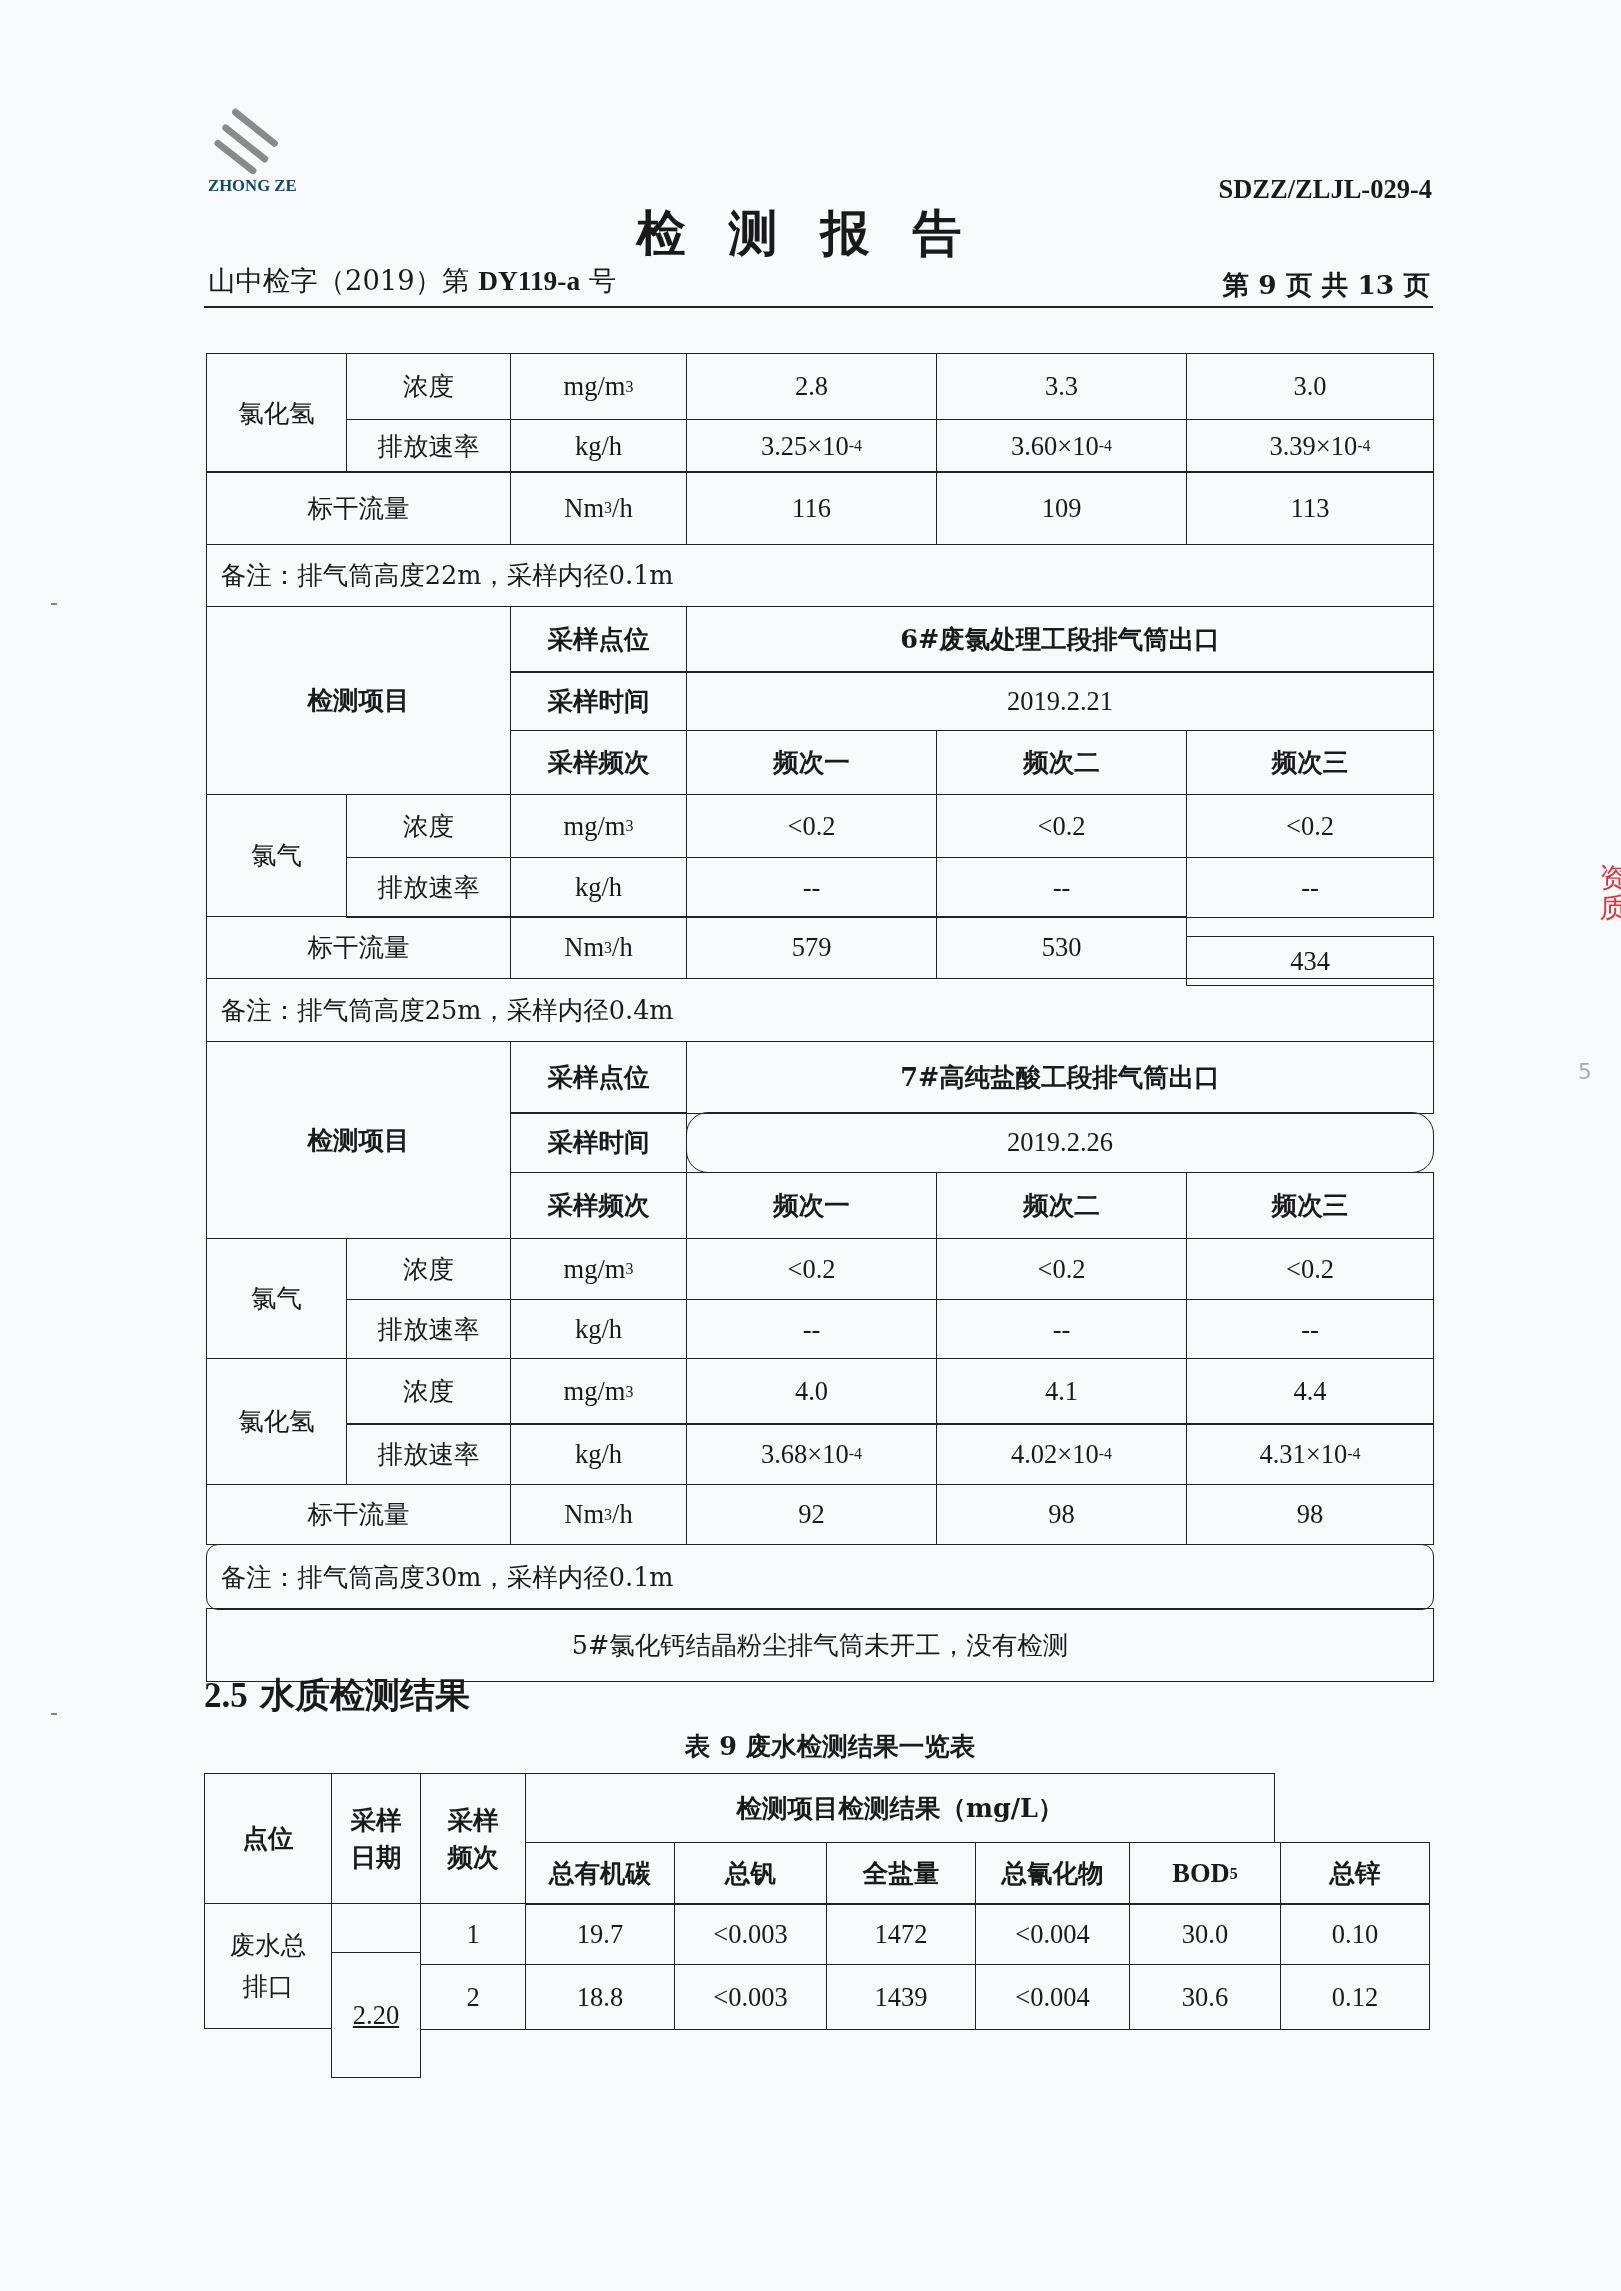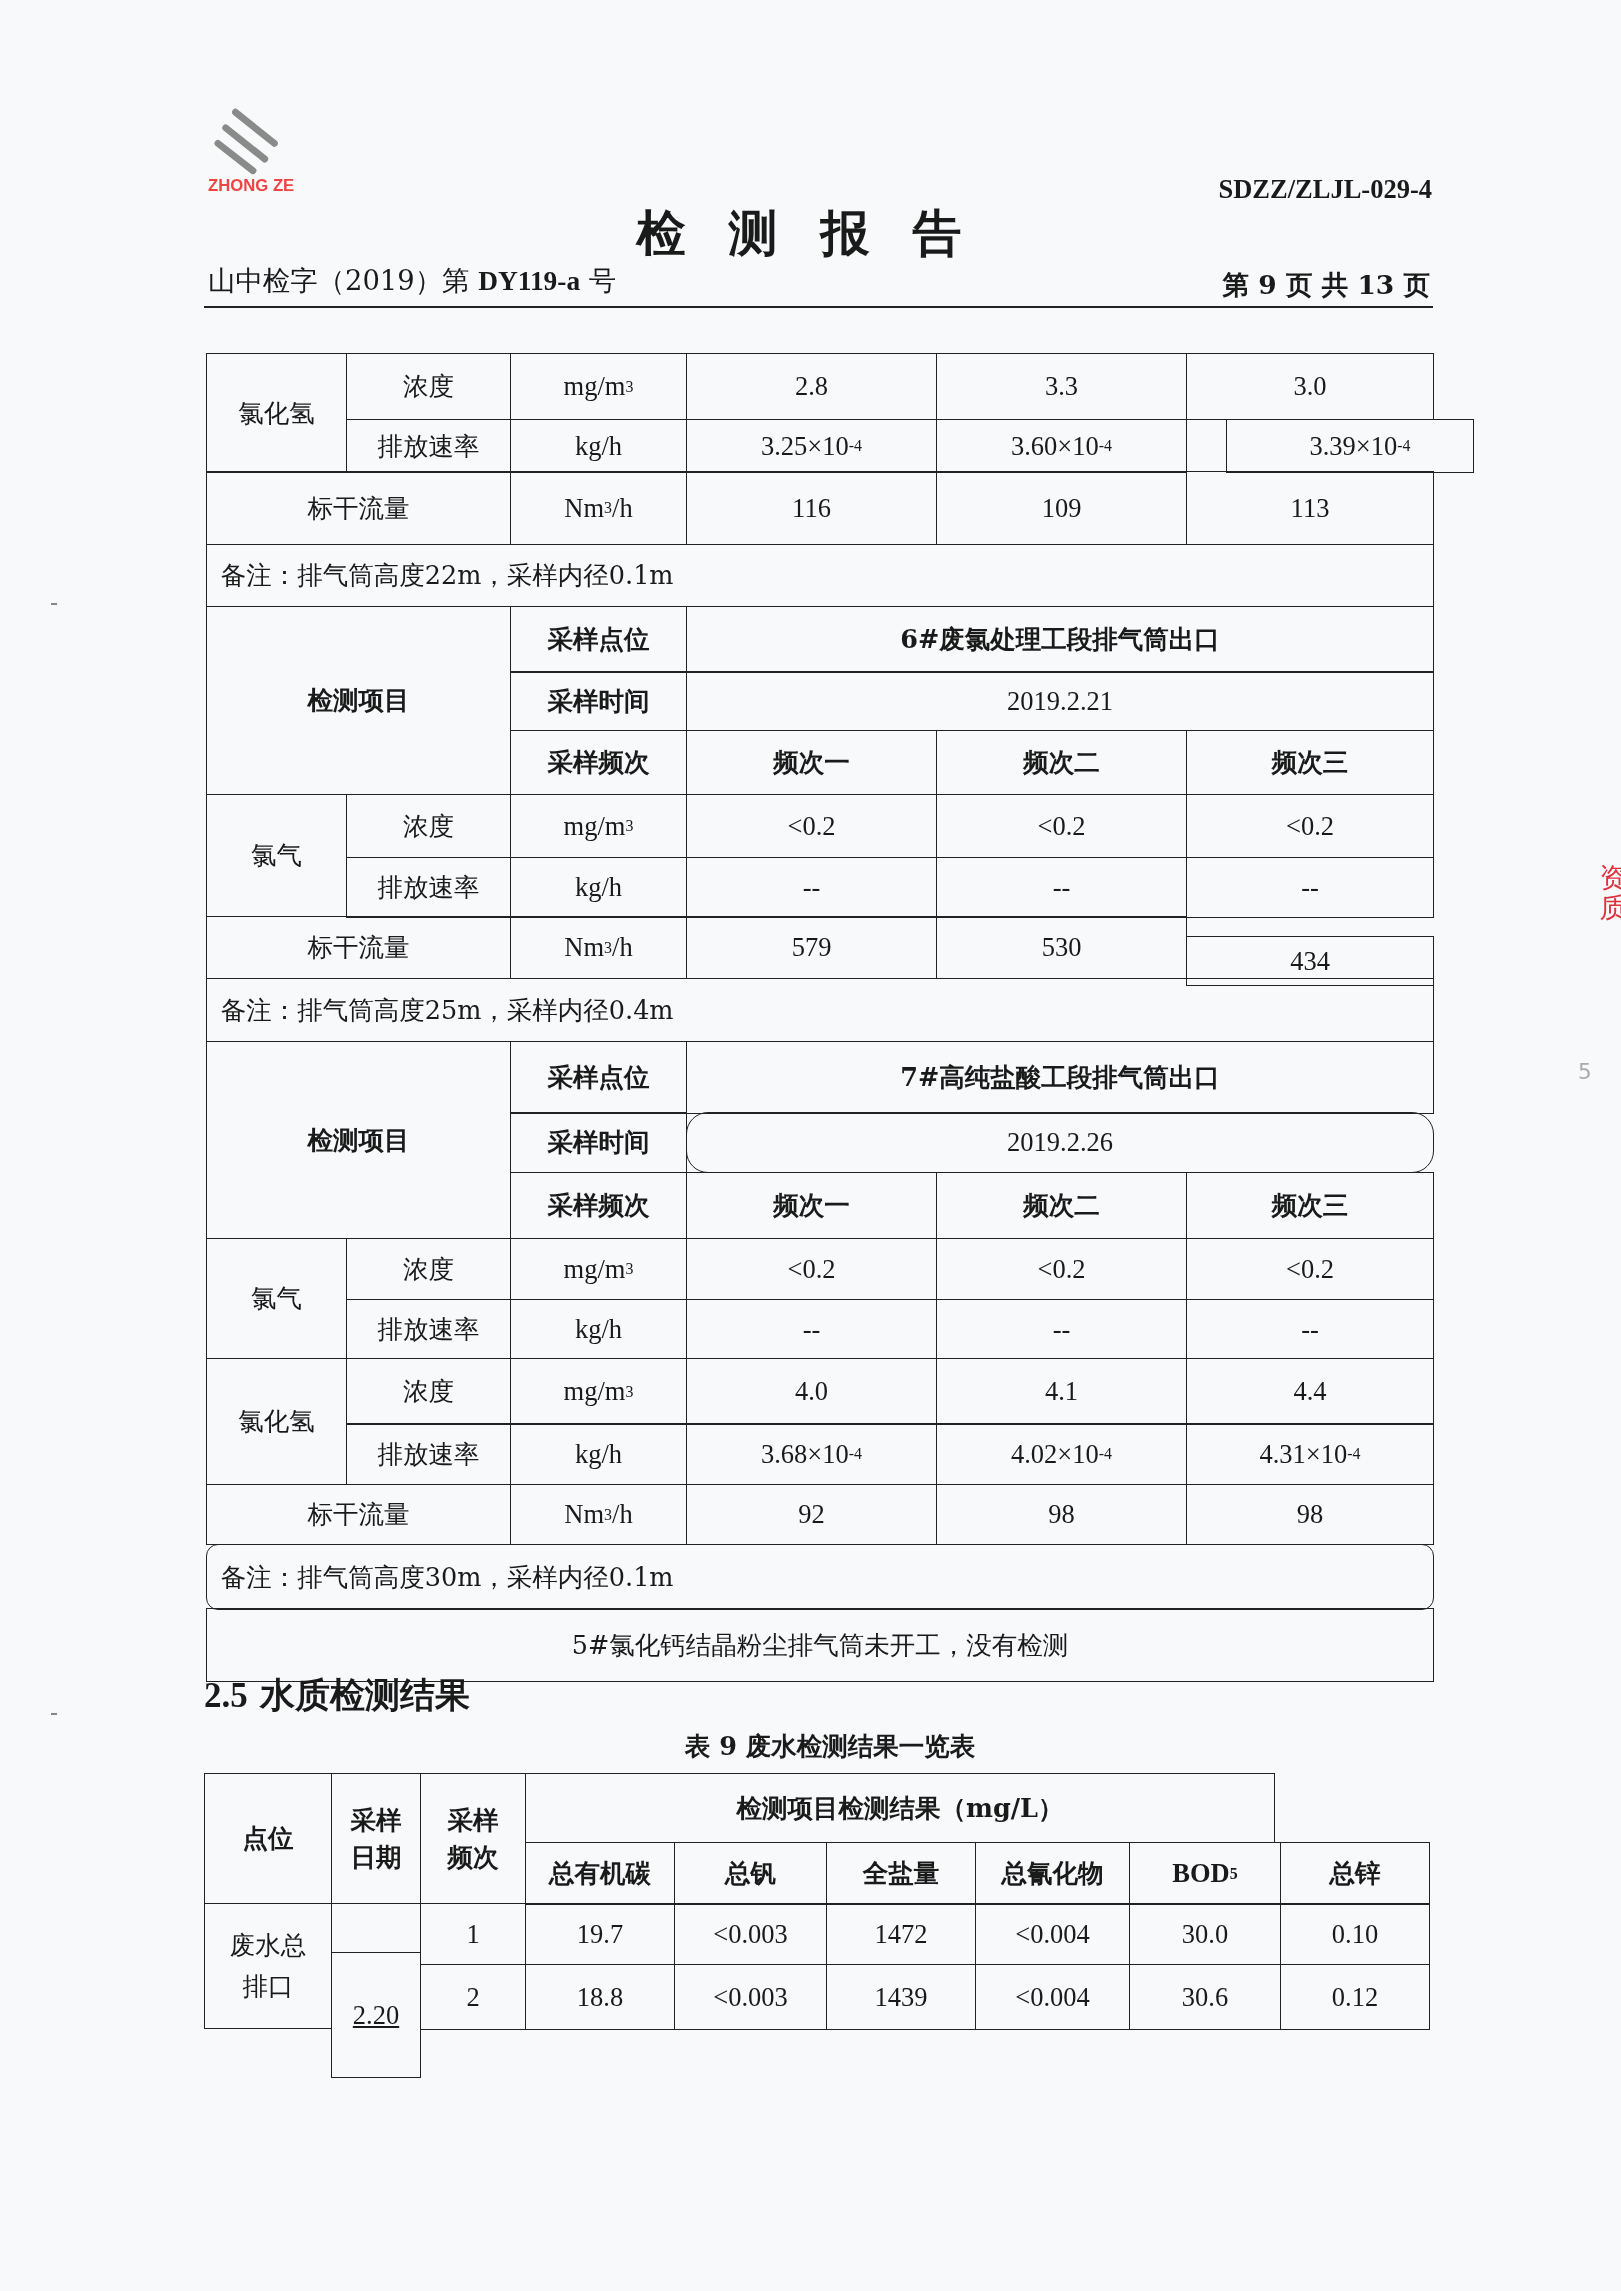--- a/index.html
+++ b/index.html
@@ -1,20 +1,20 @@
 <!DOCTYPE html>
 <html><head>
 <meta charset="utf-8">
 <style>
   html, body { margin:0; padding:0; }
   body { width:1621px; height:2292px; background:#f7f9fb; position:relative; overflow:hidden;
          font-family:"Liberation Serif","DejaVu Serif",serif; color:#1a1a1a; }
   .abs { position:absolute; }
   .logo { left:214px; top:106px; width:78px; height:69px; }
-  .logo-text { left:208px; top:176px; font-family:Liberation Sans, sans-serif; font-weight:bold; font-size:16.7px; letter-spacing:0px; color:#ef4444;text-align:center; }
+  .logo-text { left:208px; top:176px; font-family:Liberation Serif, serif; font-weight:bold; font-size:16.7px; letter-spacing:0px; color:#0c4a6e;text-align:center; }
   .docno { right:189px; top:174px; font-weight:bold; font-size:26.5px; }
   .title { left:0; width:1641px; top:201px; text-align:center; font-family:"DejaVu Serif",serif; font-weight:bold; font-size:49px; letter-spacing:43px; }
   .subhdr { left:208px; top:263px; font-size:27.4px; font-family:"DejaVu Serif",serif; }
   .subhdr b { font-family:"Liberation Serif",serif; }
   .pageinfo { right:191px; top:267px; font-size:26.5px; font-weight:bold; font-family:"DejaVu Serif",serif; }
   .rule { left:204px; width:1229px; top:306px; height:2px; background:#222; }
   .grid { position:absolute; left:0; top:0; }
   .cell { position:absolute; box-sizing:border-box; border:1.6px solid #222; display:flex; align-items:center; justify-content:center;
           font-size:25.5px; text-align:center; font-family:"DejaVu Serif",serif; }
   .cell.num { font-family:"Liberation Serif",serif; font-size:26.5px; }
@@ -60,21 +60,21 @@
   <div class="cell" style="left:346px;top:419px;width:165px;height:54px;">排放速率</div>
   <div class="cell num" style="left:510px;top:419px;width:177px;height:54px;">kg/h</div>
   <div class="cell num" style="left:686px;top:419px;width:251px;height:54px;">
       <span>3.25×10</span>
       <sup>-4</sup>
     </div>
   <div class="cell num" style="left:936px;top:419px;width:251px;height:54px;">
       <span>3.60×10</span>
       <sup>-4</sup>
     </div>
-  <div class="cell num" style="left:1226px;top:419px;width:248px;height:54px;padding-left:20px;">
+  <div class="cell num" style="left:1186px;top:419px;width:248px;height:54px;padding-left:20px;">
       <span>3.39×10</span>
       <sup>-4</sup>
     </div>
 
   <div class="cell" style="left:206px;top:471px;width:305px;height:74px;">标干流量</div>
   <div class="cell num" style="left:510px;top:471px;width:177px;height:74px;">
       <span>Nm</span>
       <sup>3</sup>
       <span>/h</span>
     </div>

